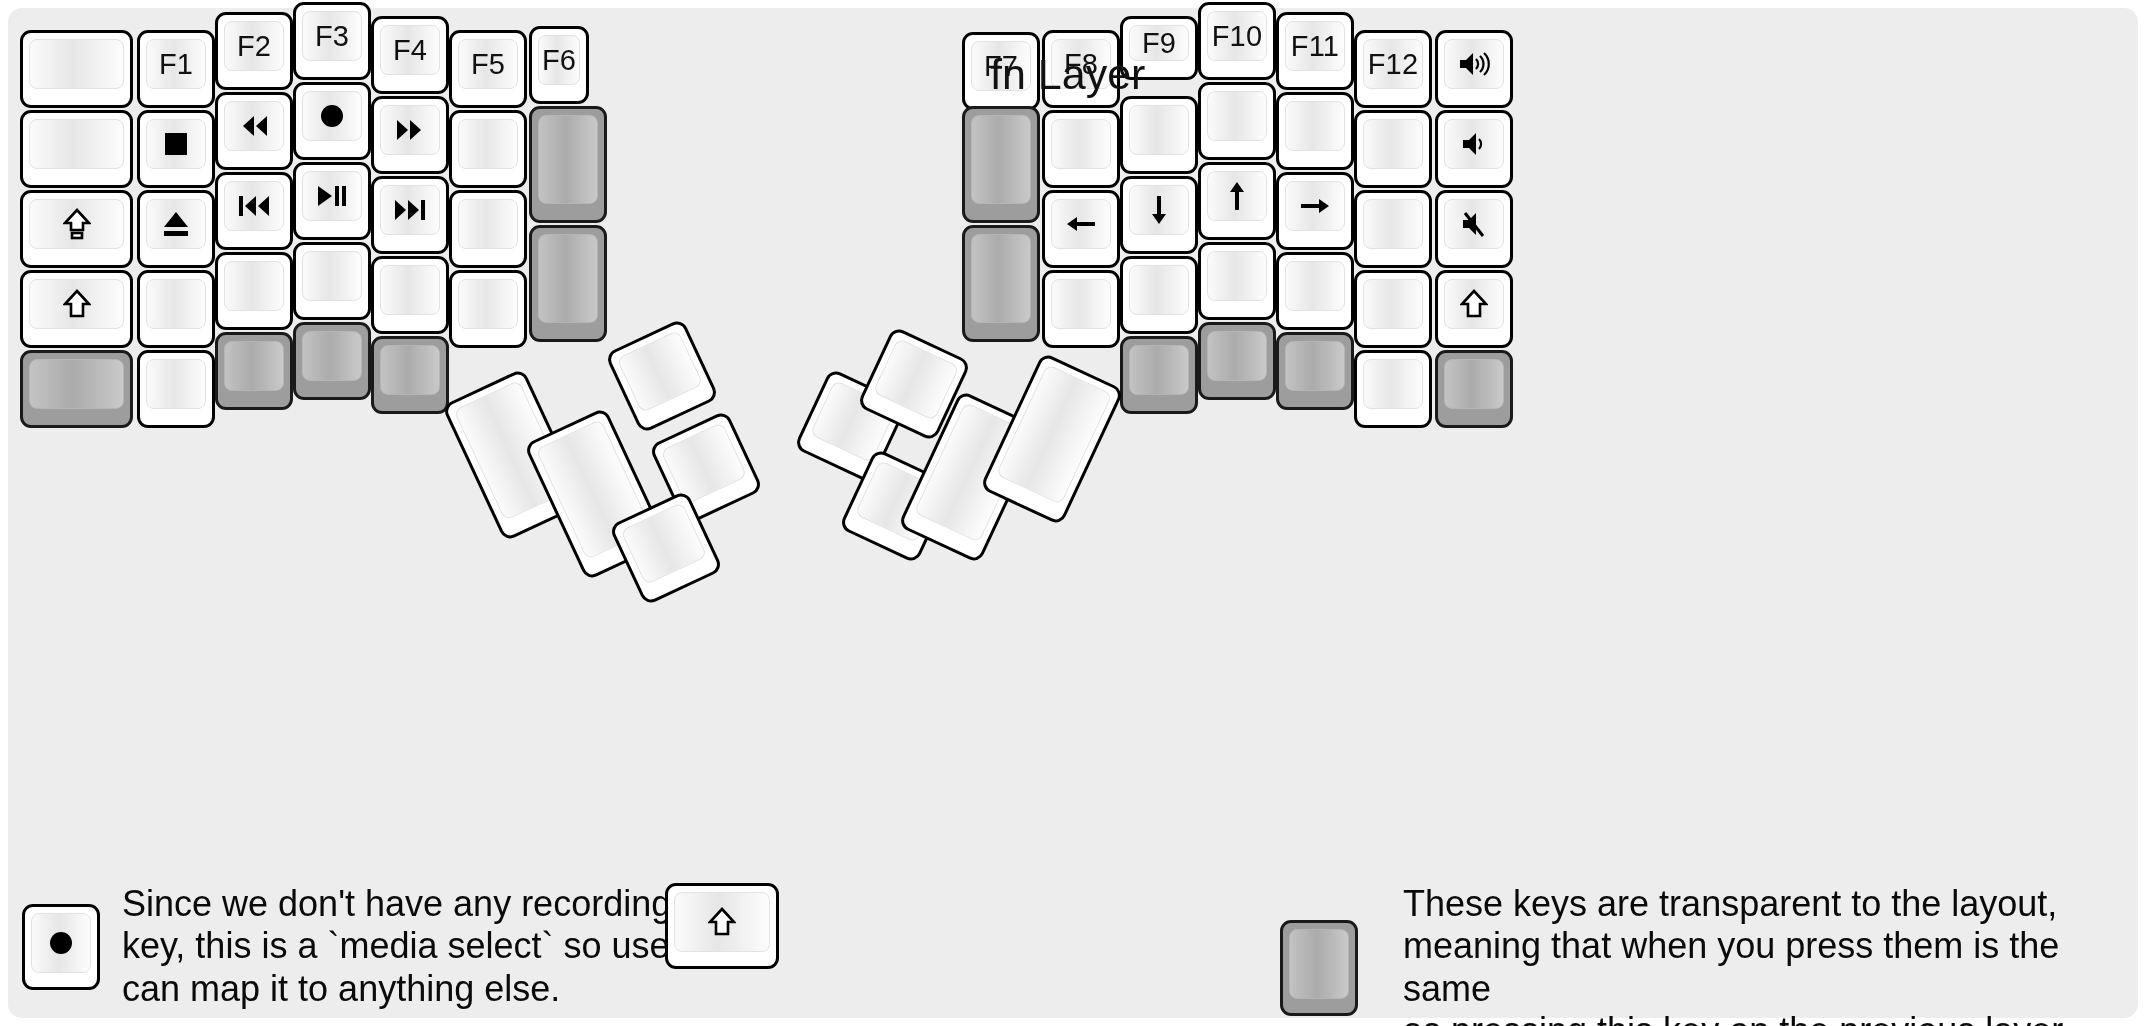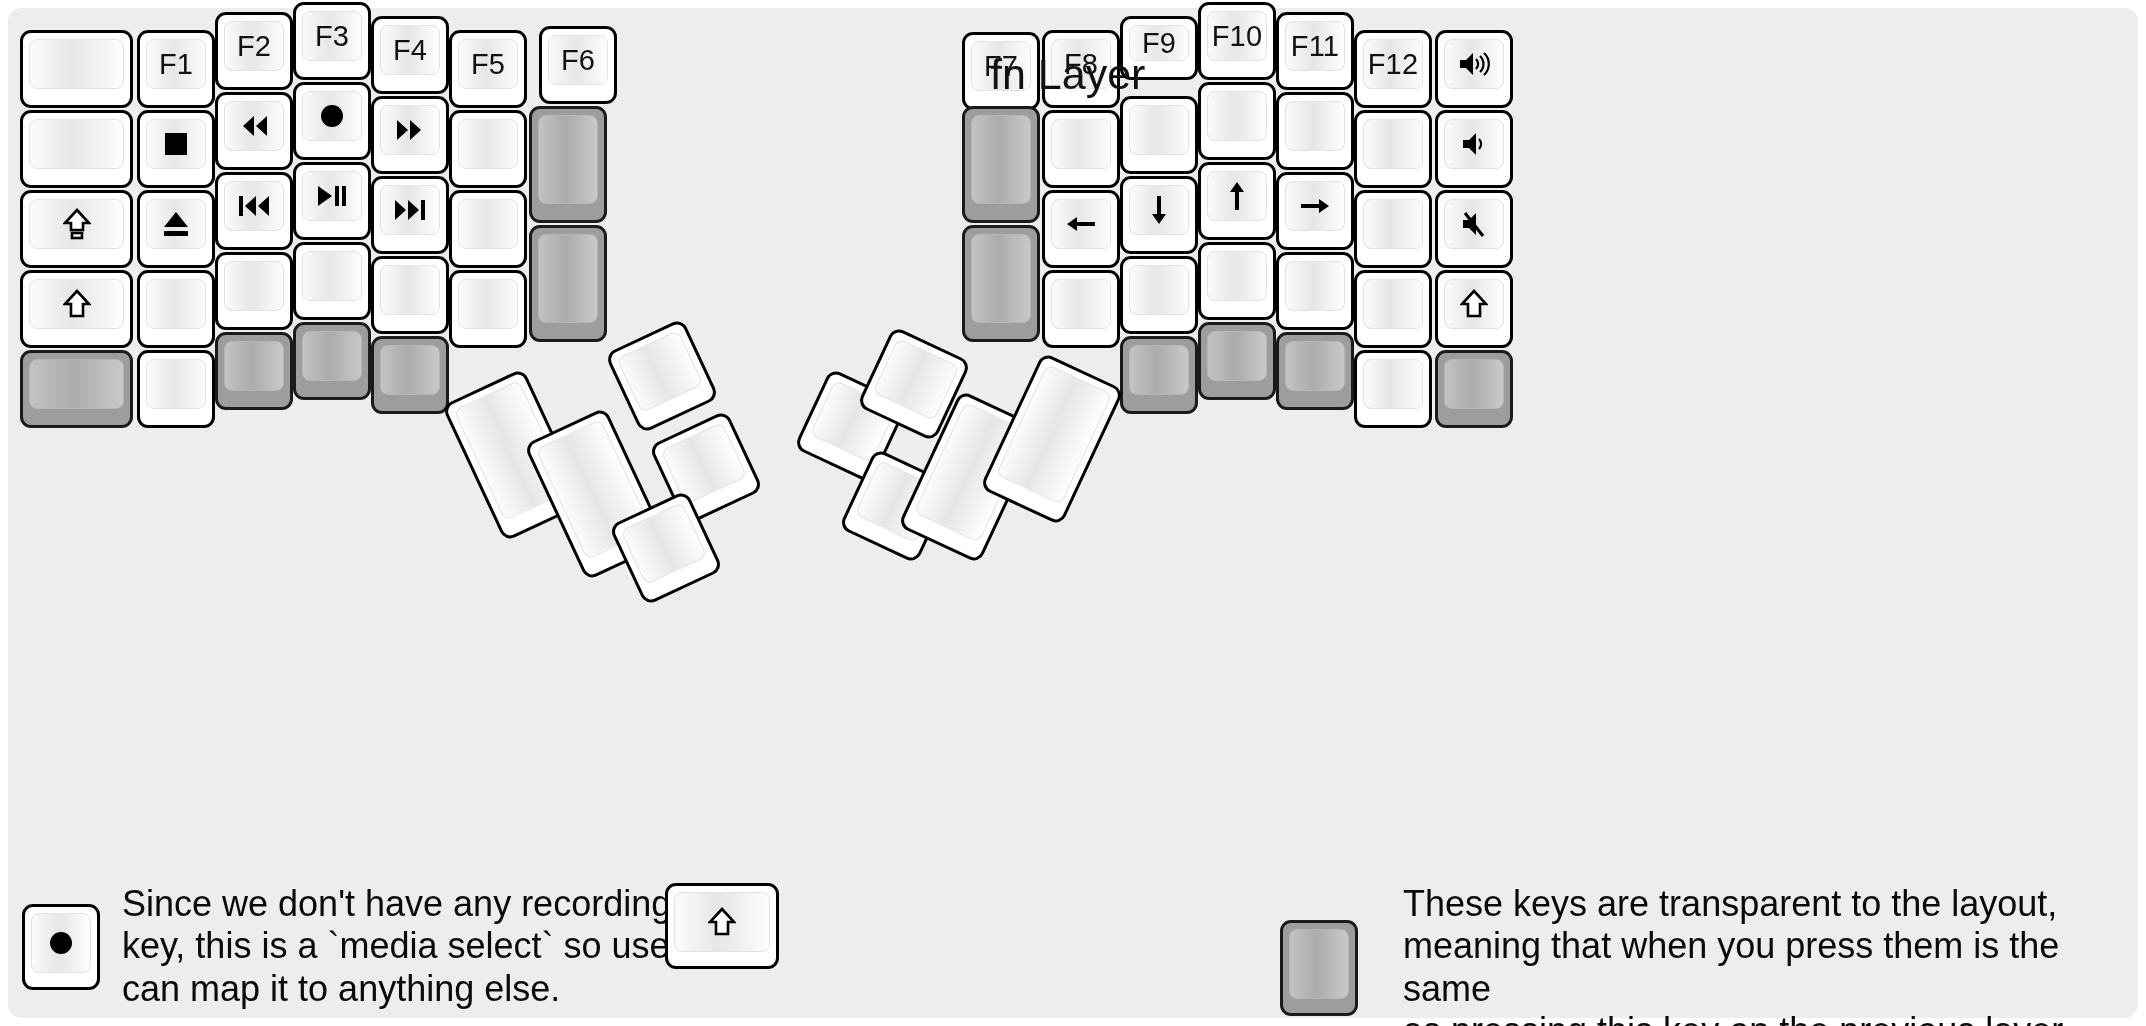--- a/index.html
+++ b/index.html
@@ -209,21 +209,21 @@
       </div>
       <div class="key" style="left: 449px; top: 110px; width: 78px; height: 78px;">
         <div class="cap"></div>
       </div>
       <div class="key" style="left: 449px; top: 190px; width: 78px; height: 78px;">
         <div class="cap"></div>
       </div>
       <div class="key" style="left: 449px; top: 270px; width: 78px; height: 78px;">
         <div class="cap"></div>
       </div>
-      <div class="key" style="left: 529px; top: 26px; width: 78px; height: 78px; margin-left: 10px;">
+      <div class="key" style="left: 529px; top: 26px; width: 60px; height: 78px;">
         <div class="cap">
           <span class="lbl">F6</span>
         </div>
       </div>
       <div class="key trans" style="left: 529px; top: 106px; width: 78px; height: 117px;">
         <div class="cap"></div>
       </div>
       <div class="key trans" style="left: 529px; top: 225px; width: 78px; height: 117px;">
         <div class="cap"></div>
       </div>

